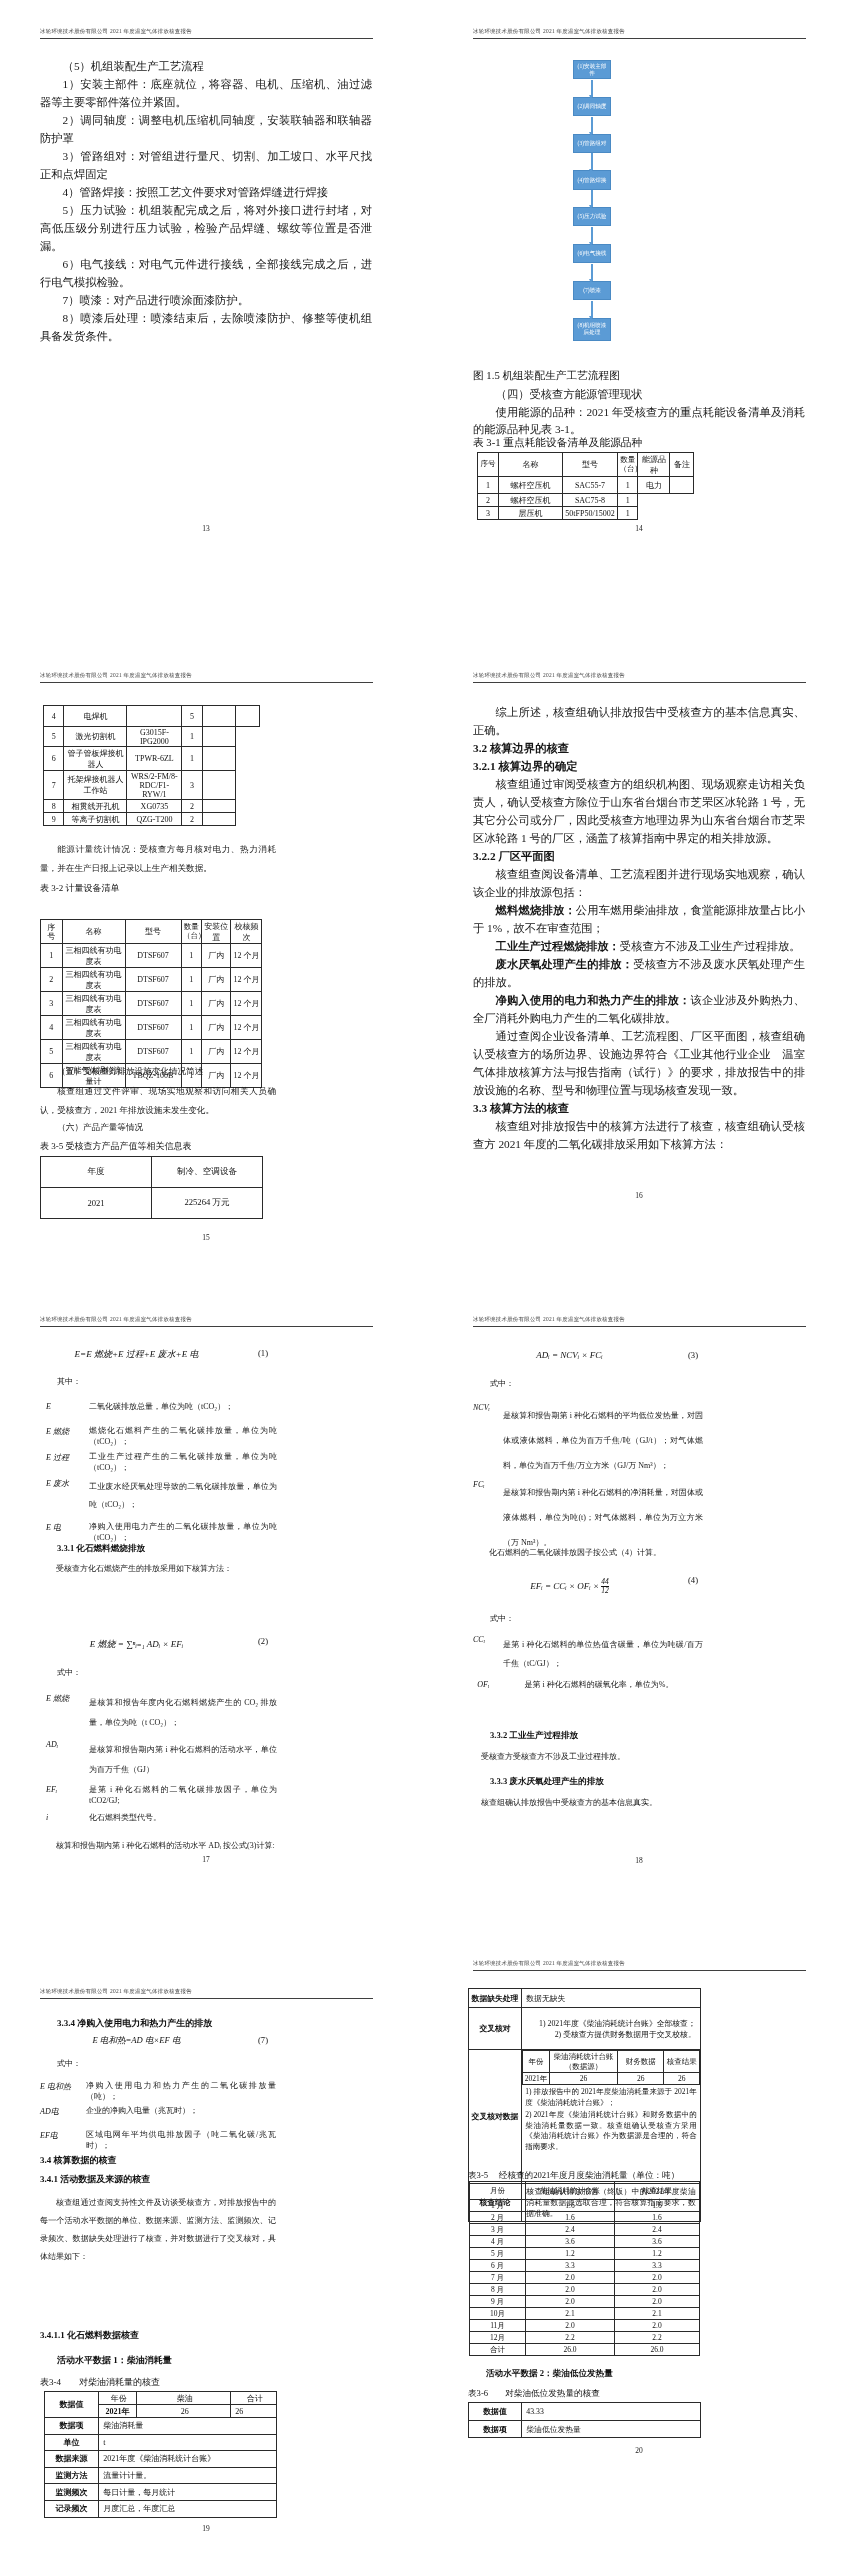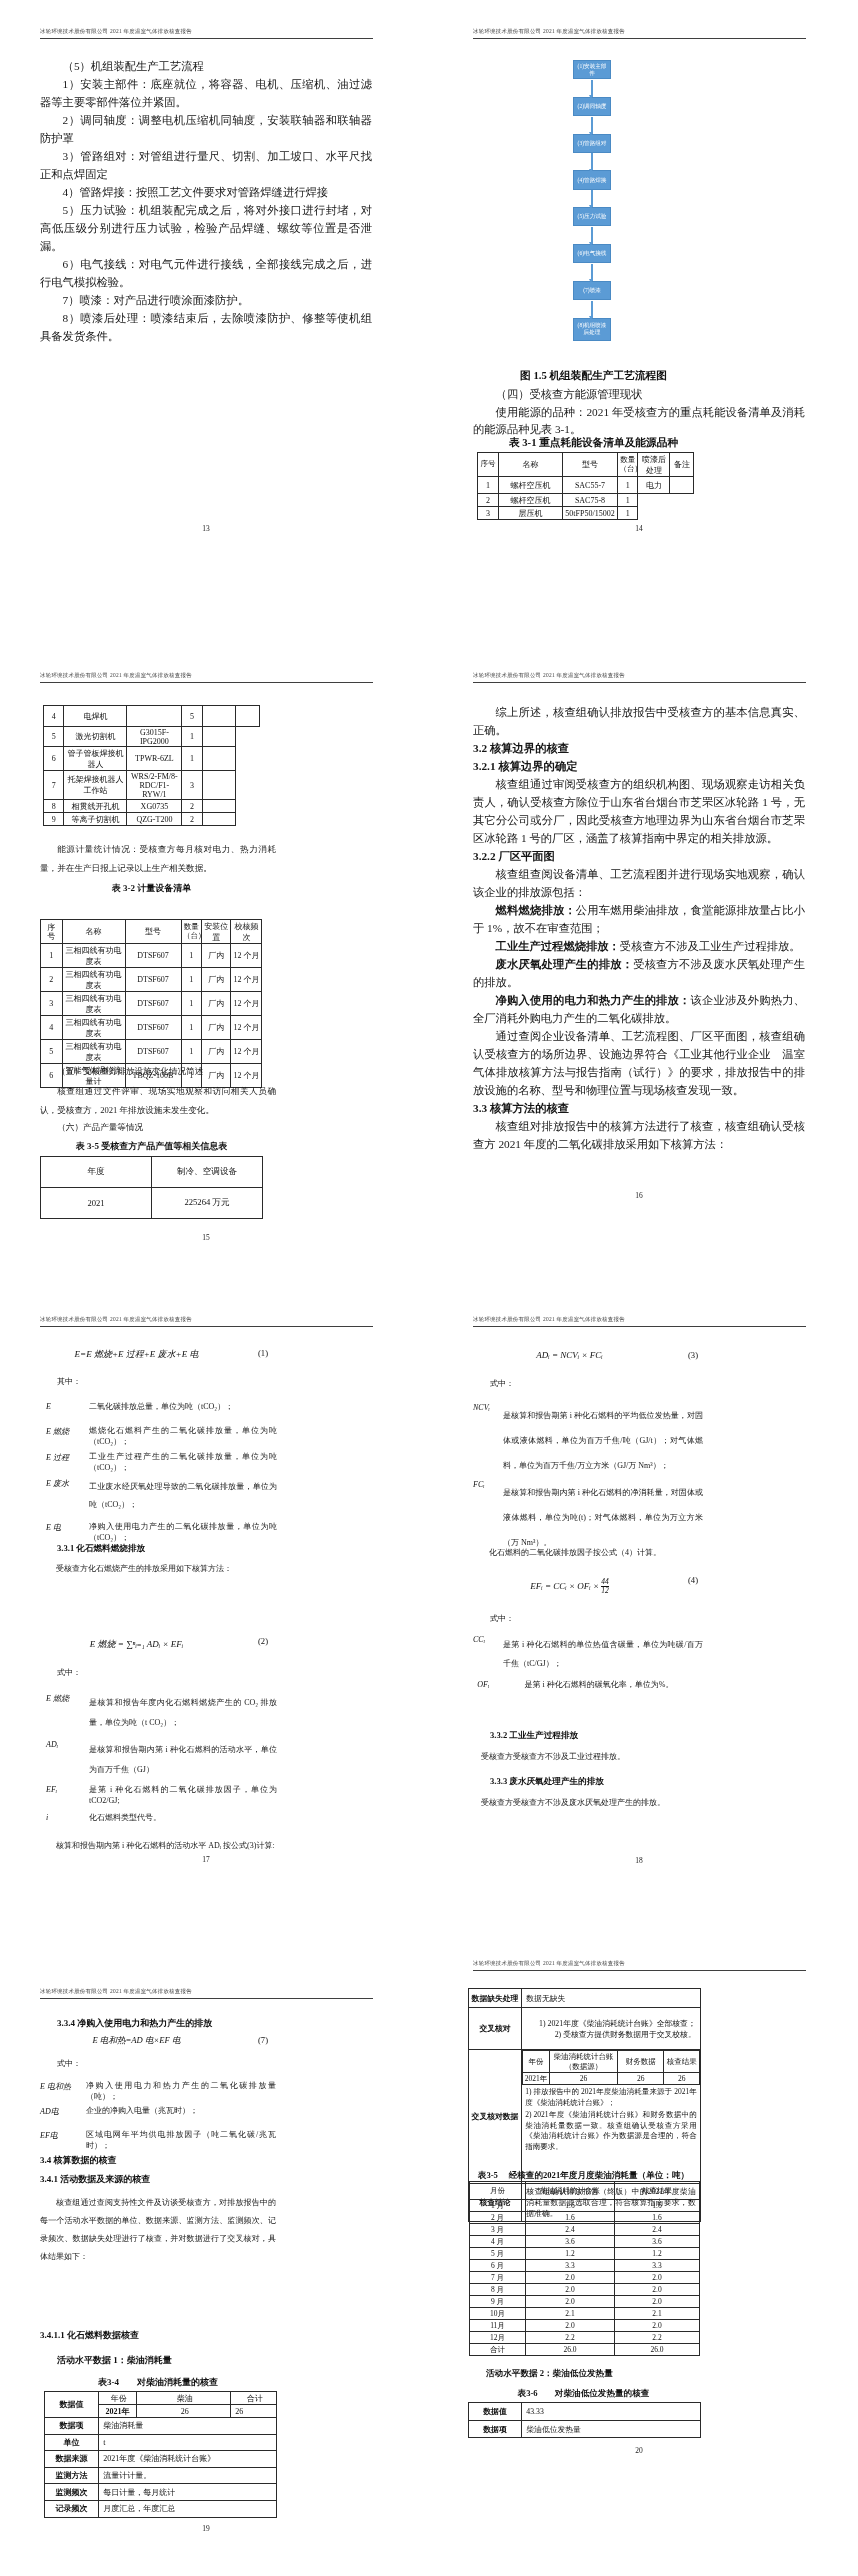--- a/index.html
+++ b/index.html
@@ -6,21 +6,21 @@
   html,body{background:#fff}
   body{width:859px;height:2576px;position:relative;font-family:"Liberation Serif","DejaVu Serif",serif;color:#1b1b1b}
   .page{position:absolute;width:412px;height:644px;background:#fff;overflow:hidden}
   .hdr{position:absolute;left:40px;top:28px;width:333px;font-size:5.4px;letter-spacing:0.3px;color:#3c3c3c;padding-bottom:2.7px;border-bottom:1.1px solid #3f3f3f;white-space:nowrap}
   .pgno{position:absolute;left:0;width:100%;text-align:center;font-size:7.5px;color:#222}
   .blk{position:absolute;left:40px;width:332px}
   .nblk{position:absolute;left:40px;width:236px}
   .lg p{font-size:11.3px;line-height:18px;text-align:justify;color:#161616}
   .ind{text-indent:2em}
   .bold{font-weight:700}
-  .cap{position:absolute;text-align:center;font-weight:700;color:#111}
+  .cap{position:absolute;font-weight:400;color:#111}
   .doc-table{border-collapse:collapse;color:#111;position:absolute;table-layout:fixed}
   .doc-table td,.doc-table th{border:0.8px solid #2a2a2a;text-align:center;vertical-align:middle;padding:0.5px 1.6px;font-weight:400;overflow:hidden}
   .pre{white-space:pre-line}
   .kv td:first-child{font-weight:700}
   .kv td+td{text-align:left;padding-left:4.3px}
   .formula{position:absolute;font-style:italic;font-size:9px;color:#111;text-align:center}
   .fnum{position:absolute;font-size:8.6px;color:#111;font-style:normal}
   .defrow{position:absolute;display:flex}
   .term{font-style:italic;font-size:8px;width:43px;flex:none;color:#111}
   .dtext{font-size:8px;line-height:21.5px;text-align:justify;color:#161616}
@@ -85,21 +85,21 @@
         <col style="width:32px">
         <col style="width:24px">
       </colgroup>
     <tbody>
       <tr style="height:18px">
         <td class="pre" style="font-size:7.5px;line-height:8.6px">序号</td>
         <td>名称</td>
         <td>型号</td>
         <td class="pre" style="font-size:7.5px;line-height:8.6px">数量
 （台）</td>
-        <td>喷漆后处理</td>
+        <td>能源品种</td>
         <td>备注</td>
       </tr>
       <tr style="height:17px">
         <td>1</td>
         <td>螺杆空压机</td>
         <td>SAC55-7</td>
         <td>1</td>
         <td rowspan="3">电力</td>
         <td rowspan="3"></td>
       </tr>
@@ -373,21 +373,21 @@
       <span class="term" style="width:30px">CCᵢ</span>
       <span class="dtext" style="line-height:19px">是第 i 种化石燃料的单位热值含碳量，单位为吨碳/百万千焦（tC/GJ）；</span>
     </div>
   <div class="defrow" style="left:40px;top:392px;width:230px">
       <span class="term" style="width:30px;padding-left:4.3px">OFᵢ</span>
       <span class="dtext" style="line-height:10.7px;padding-left:21.5px">是第 i 种化石燃料的碳氧化率，单位为%。</span>
     </div>
   <div class="smh" style="left:57px;top:442px">3.3.2  工业生产过程排放</div>
   <div class="smp" style="left:48px;top:463px;width:231px;font-size:8px">受核查方受核查方不涉及工业过程排放。</div>
   <div class="smh" style="left:57px;top:488px">3.3.3  废水厌氧处理产生的排放</div>
-  <div class="smp" style="left:48px;top:509px;width:231px;font-size:8px">受核查方受核查方不涉及废水厌氧处理产生的排放。</div>
+  <div class="smp" style="left:48px;top:509px;width:231px;font-size:8px">核查组确认排放报告中受核查方的基本信息真实。</div>
   <div class="pgno" style="top:568px">18</div>
 </div>
 
 <div class="page" style="left:0;top:1960px">
   <div class="hdr">冰轮环境技术股份有限公司 2021 年度温室气体排放核查报告</div>
   <div class="smh" style="left:57px;top:57px;font-size:9px">3.3.4  净购入使用电力和热力产生的排放</div>
   <div class="formula" style="left:40px;top:75px;width:193px;font-size:8.6px">E 电和热=AD 电×EF 电</div>
   <div class="fnum" style="left:258px;top:75px">(7)</div>
   <div class="smp" style="left:57px;top:98px;font-size:8px">式中：</div>
   <div class="defrow" style="left:40px;top:121px;width:236px">

